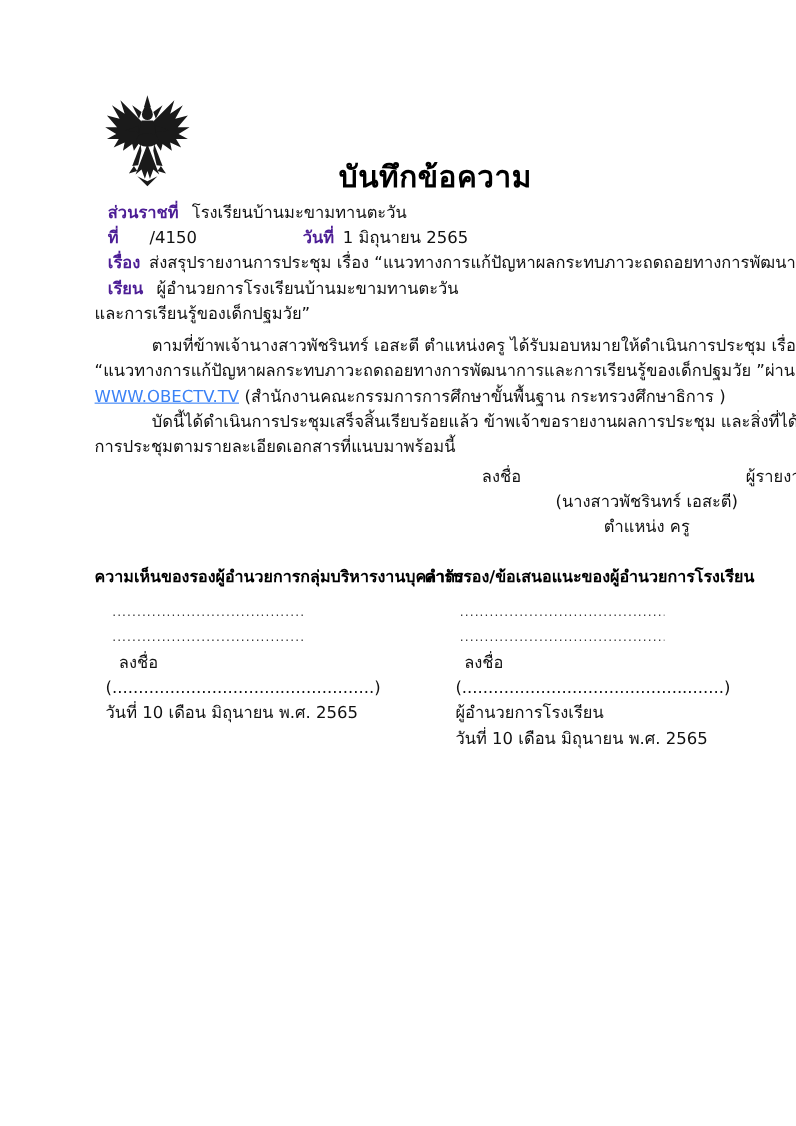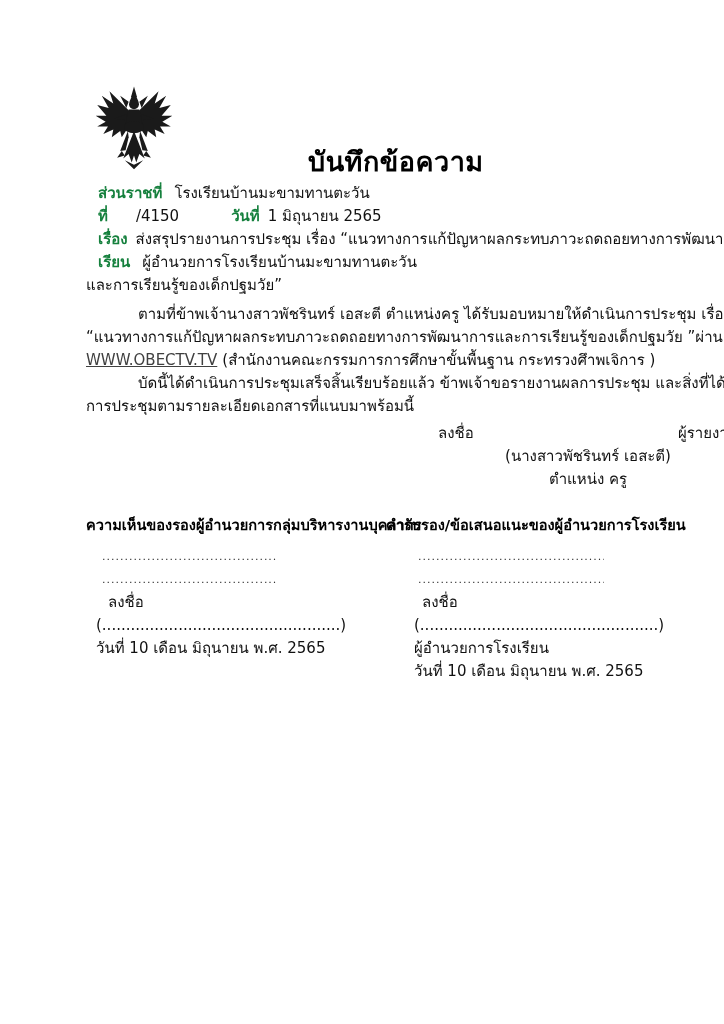--- a/index.html
+++ b/index.html
@@ -25,30 +25,30 @@
     font-weight: bold;
     margin-left: 128px;
     line-height: 30px;
     letter-spacing: .5px;
     color: #000;
   }
   
   .fields { margin-top: 5px; }
   .fline { margin-left: 12px; white-space: nowrap; }
   .fline.outdent { margin-left: 0; }
-  b.lbl { font-weight: bold; color: #15803d; text-align: right; }
+  b.lbl { font-weight: bold; color: #4c1d95; text-align: right; }
   .num-val { margin-left: 28px; }
-  .date-lbl { margin-left: 52px; }
+  .date-lbl { margin-left: 96px; }
   .lbl-gap { margin-left: 12px; }
   .lbl-gap-sm { margin-left: 8px; }
   
   .para { margin-top: 6px; }
   .pline { white-space: nowrap; }
   .pline.indent { text-indent: 52px; }
-  a.doclink { color: #404040; text-decoration: underline; }
+  a.doclink { color: #3b82f6; text-decoration: underline; }
   .after-link { margin-left: 5px; }
   .closing { margin-top: 14px; margin-left: 84px; }
   
   .sig-block { width: 300px; margin-left: 352px; margin-top: 4px; }
   .sig-row { display: flex; justify-content: space-between; }
   .sig-center { text-align: center; margin-top: 0; }
   
   .approval { display: flex; margin-top: 22px; }
   .col-left { width: 300px; flex: 0 0 auto; }
   .col-right { flex: 1 1 auto; }
@@ -125,21 +125,21 @@
     </div>
     <div class="fline outdent">
       <span>และการเรียนรู้ของเด็กปฐมวัย”</span>
     </div>
   </div>
 
   <div class="para">
     <div class="pline indent">ตามที่ข้าพเจ้านางสาวพัชรินทร์ เอสะตี ตำแหน่งครู ได้รับมอบหมายให้ดำเนินการประชุม เรื่อง</div>
     <div class="pline">“แนวทางการแก้ปัญหาผลกระทบภาวะถดถอยทางการพัฒนาการและการเรียนรู้ของเด็กปฐมวัย ”ผ่าน</div>
     <div class="pline">
-      <a href="#" class="doclink">WWW.OBECTV.TV</a><span class="after-link">(สำนักงานคณะกรรมการการศึกษาขั้นพื้นฐาน กระทรวงศึาพเจิการ )</span>
+      <a href="#" class="doclink">WWW.OBECTV.TV</a><span class="after-link">(สำนักงานคณะกรรมการการศึกษาขั้นพื้นฐาน กระทรวงศึกษาธิการ )</span>
     </div>
   </div>
 
   <div>
     <div class="pline indent">บัดนี้ได้ดำเนินการประชุมเสร็จสิ้นเรียบร้อยแล้ว ข้าพเจ้าขอรายงานผลการประชุม และสิ่งที่ได้จาก</div>
     <div class="pline">การประชุมตามรายละเอียดเอกสารที่แนบมาพร้อมนี้</div>
   </div>
 
 
   <div class="sig-block">

